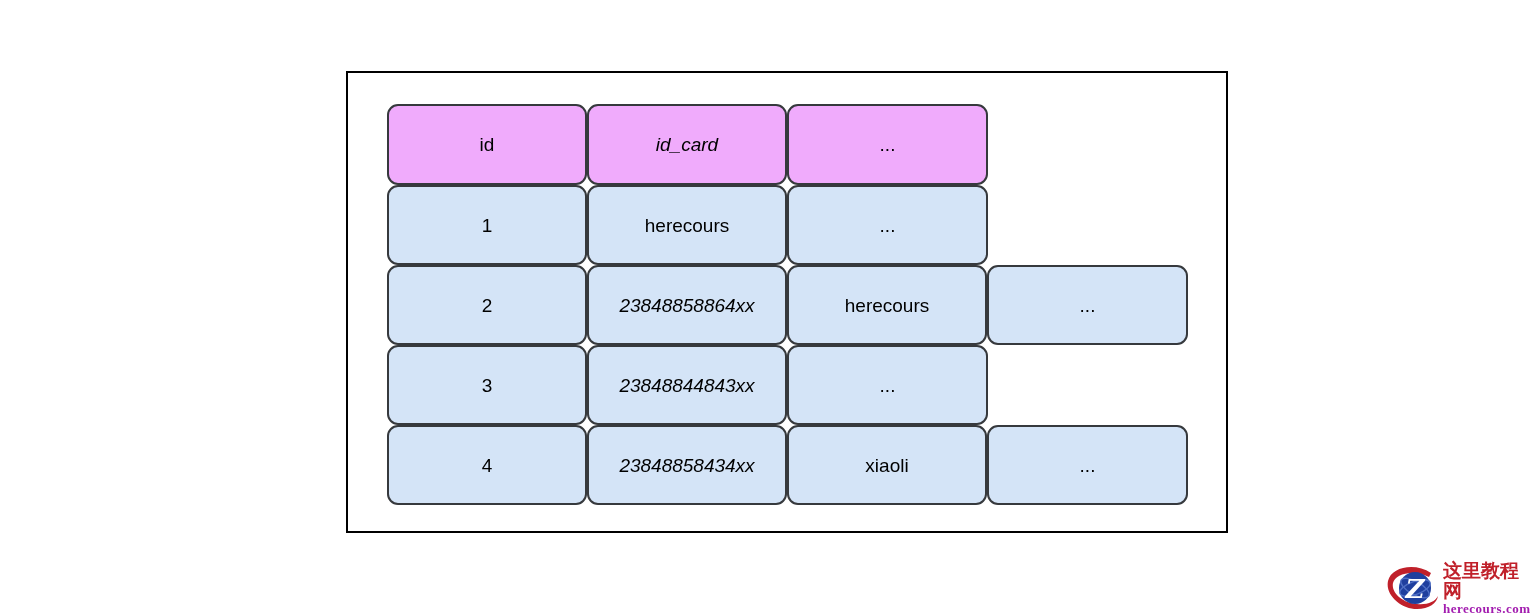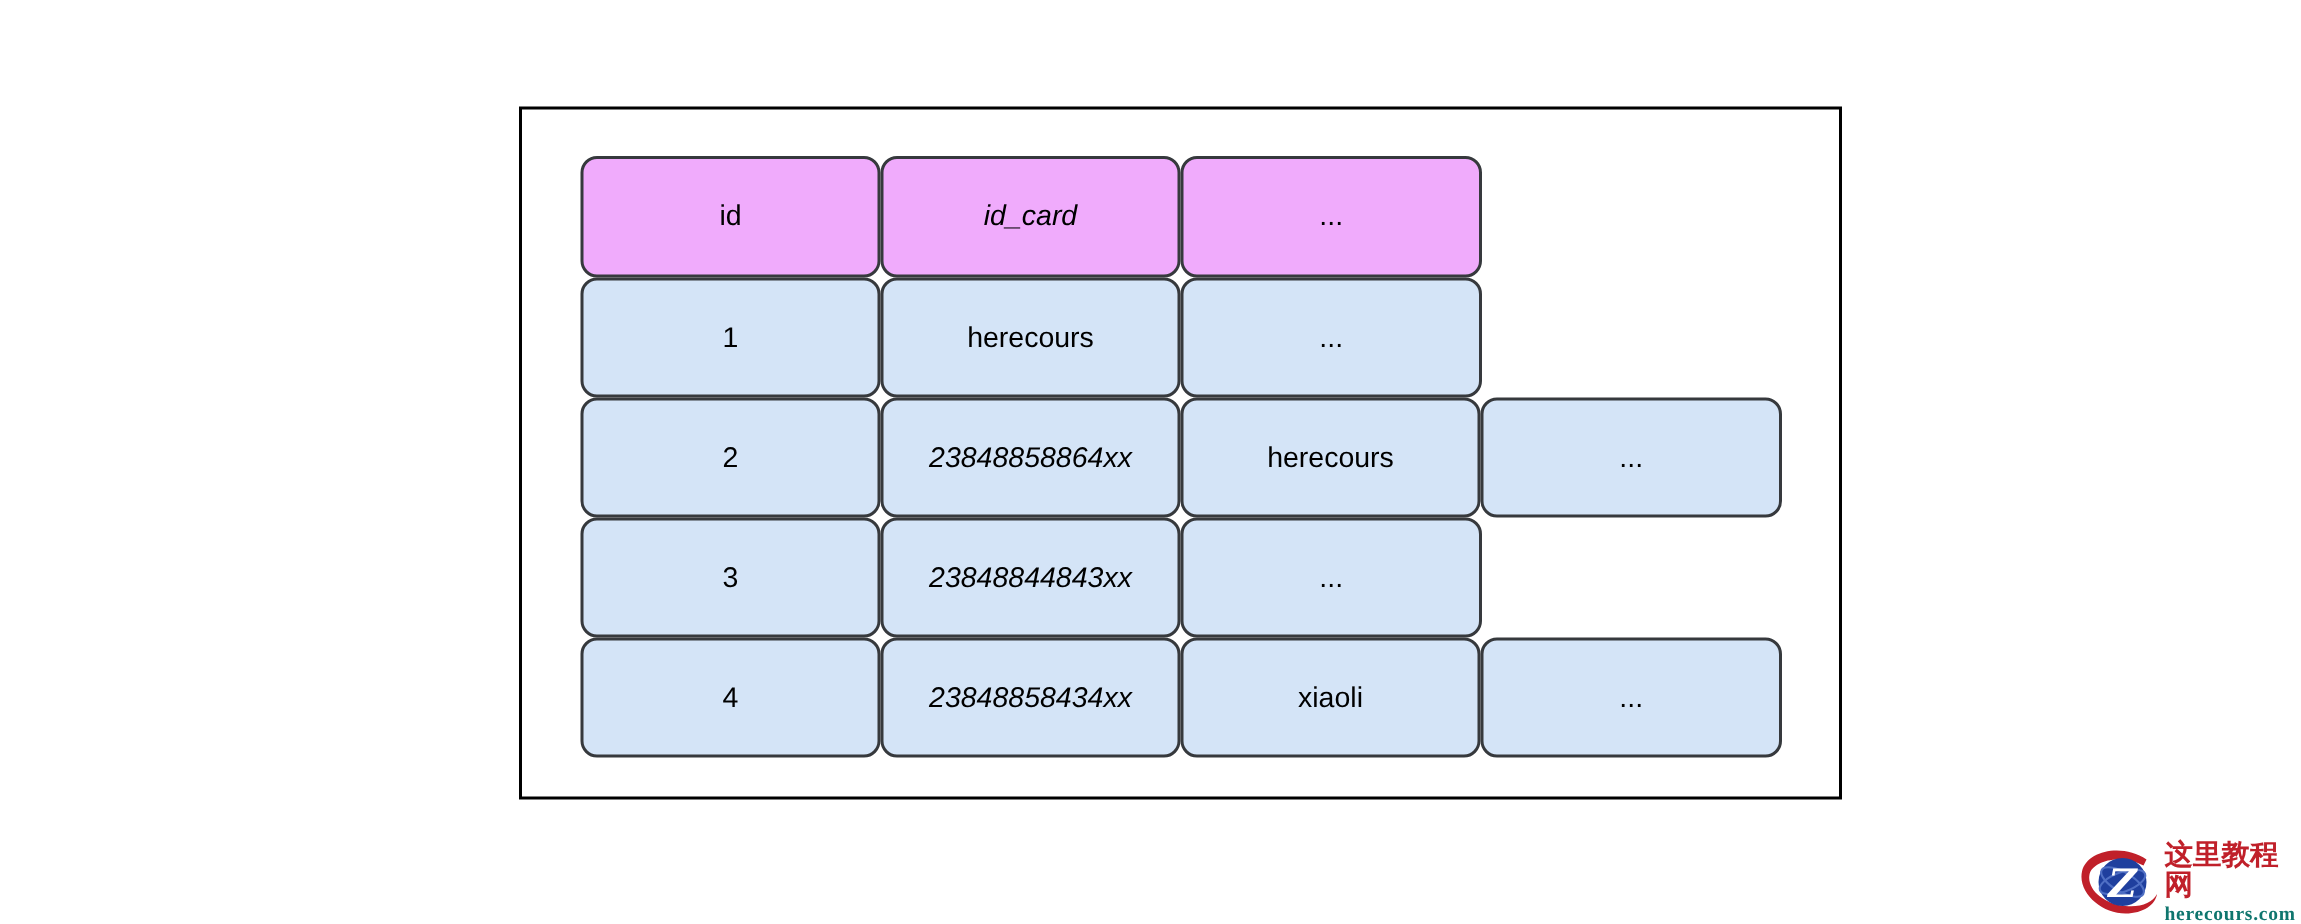--- a/index.html
+++ b/index.html
@@ -97,21 +97,21 @@
     font-size: 19px;
     font-weight: bold;
     color: #c0202a;
     letter-spacing: 0px;
     line-height: 1.05;
   }
   #watermark-domain {
     font-family: "Liberation Serif", serif;
     font-size: 13px;
     font-weight: bold;
-    color: #0f766e;
+    color: #a21caf;
     letter-spacing: 0.5px;
     line-height: 1.1;
     margin-top: 1px;
   }
 </style>
 </head>
 <body>
 
 <div id="diagram-frame">
 

